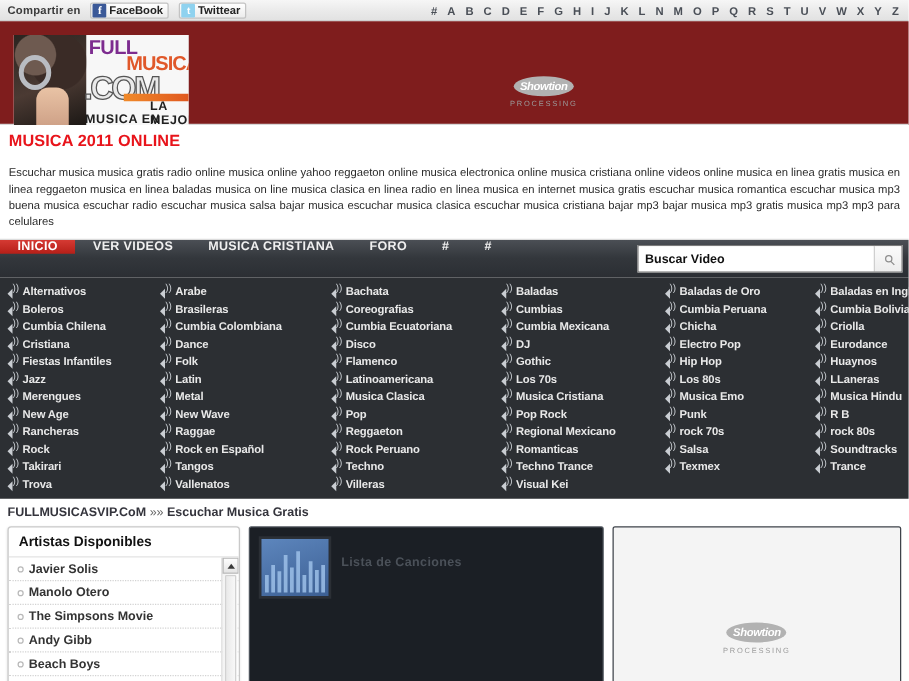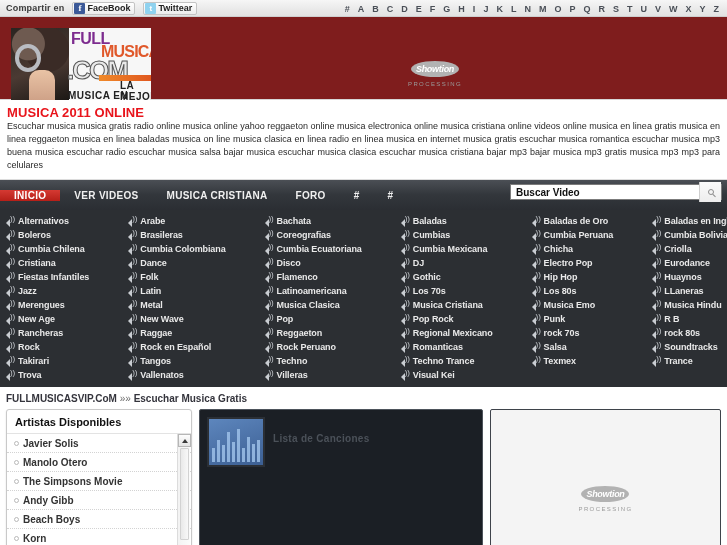--- a/index.html
+++ b/index.html
@@ -107,44 +107,44 @@
   }
   .showtion-word { margin-top: 4px; font-size: 6px; color: #9b9b9b; letter-spacing: 1.4px; }
 
   
   .intro {
     border-bottom: 1px solid #dcdcdc;
     padding: 5px 7px 7px 7px;
   }
   .intro h1 {
     color: #e8141b; font-size: 13px; font-weight: bold; letter-spacing: .1px;
-    margin-bottom: 0;
+    margin-bottom: 12px;
   }
   .intro p {
     font-size: 9px; color: #2a2a2a; line-height: 13px; text-align: justify;
   }
 
   
   .mainnav {
     height: 30px;
     background: linear-gradient(to bottom,#4b4f55 0%, #33373c 48%, #2b2e33 100%);
-    display: flex; align-items: center; position: relative;
+    display: flex; align-items: flex-start; position: relative;
   }
   .mainnav a {
     display: flex; align-items: center; padding: 0 14px;
     color: #f0f0f0; font-size: 10px; font-weight: bold;
     text-decoration: none; letter-spacing: .3px; cursor: pointer;
   }
   .mainnav a.active {
     background: linear-gradient(to bottom,#d53a33 0%, #b61f18 100%);
     color: #fff;
   }
   .searchwrap {
     position: absolute; right: 5px; top: 4px;
-    width: 212px; height: 16px;
+    width: 212px; height: 22px;
     background: #fff; border: 1px solid #7b7b7b;
     display: flex; align-items: center;
   }
   .searchwrap input {
     flex: 1; border: 0; outline: 0; height: 100%;
     padding-left: 5px; font-size: 10px; font-weight: bold; color: #111;
     font-family: "Liberation Sans", sans-serif;
   }
   .searchwrap input::placeholder { color:#111; font-weight:bold; opacity:1; }
   .search-btn {

